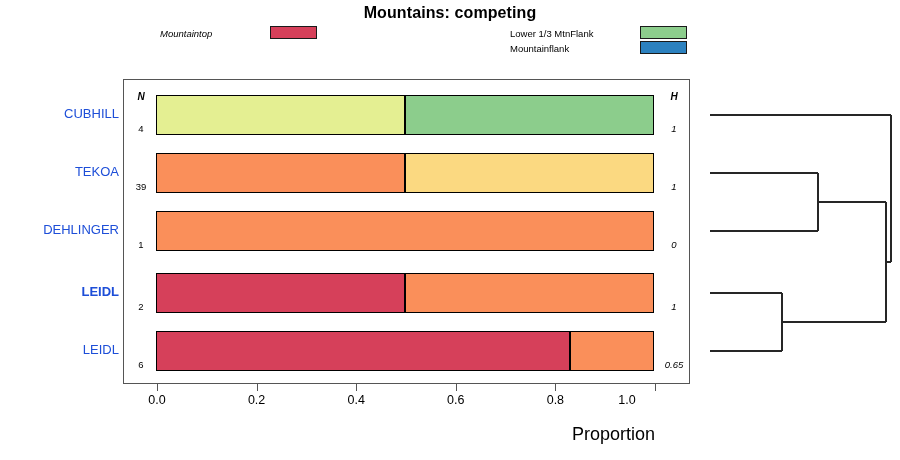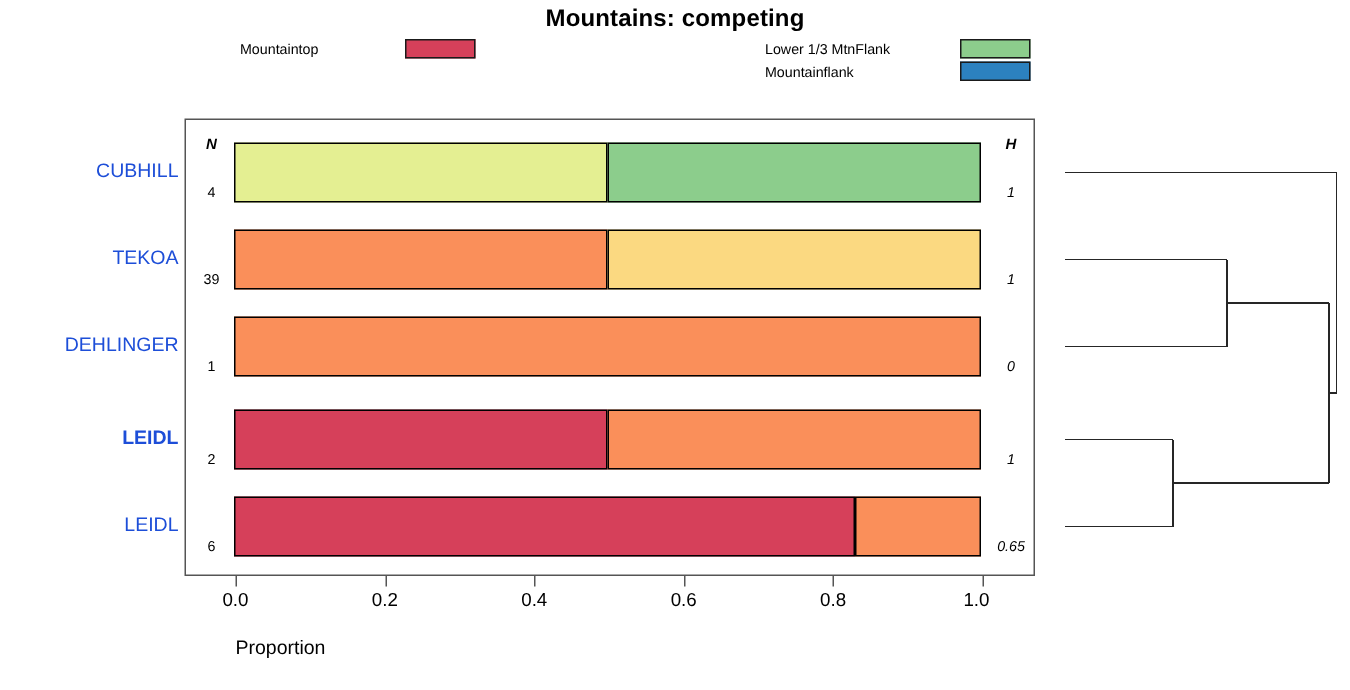--- a/index.html
+++ b/index.html
@@ -40,21 +40,21 @@
     left: 160px;
     top: 26px;
     width: 530px;
     height: 30px;
   }
   .legend-col {
     position: absolute;
     top: 0;
     height: 30px;
   }
-  .legend-col.c0 { left: 0px;   width: 175px; }
+  .legend-col.c0 { left: 0px;   width: 175px; font-style: italic; }
   .legend-col.c1 { left: 175px; width: 175px; }
   .legend-col.c2 { left: 350px; width: 180px; }
   .legend-row {
     position: relative;
     height: 15px;
     line-height: 15px;
   }
   .legend-label {
     position: absolute;
     left: 0;
@@ -204,22 +204,22 @@
     width: 40px;
     margin-left: -20px;
     text-align: center;
     font-size: 12.5px;
   }
   #x-axis-title {
     position: absolute;
     left: 157px;
     top: 424px;
     width: 498px;
-    text-align: left;
-    font-size: 13px;
+    text-align: right;
+    font-size: 18px;
   }
 
   
   #dendrogram {
     position: absolute;
     left: 700px;
     top: 79px;
     width: 200px;
     height: 305px;
   }
@@ -310,21 +310,21 @@
       <div class="x-tick-label" style="left: 0px;">0.0</div>
       <div class="x-tick" style="left: 99.6px;"></div>
       <div class="x-tick-label" style="left: 99.6px;">0.2</div>
       <div class="x-tick" style="left: 199.2px;"></div>
       <div class="x-tick-label" style="left: 199.2px;">0.4</div>
       <div class="x-tick" style="left: 298.8px;"></div>
       <div class="x-tick-label" style="left: 298.8px;">0.6</div>
       <div class="x-tick" style="left: 398.4px;"></div>
       <div class="x-tick-label" style="left: 398.4px;">0.8</div>
       <div class="x-tick" style="left: 498px;"></div>
-      <div class="x-tick-label" style="left: 494px; text-align: center;">1.0</div>
+      <div class="x-tick-label" style="left: 470px; text-align: center;">1.0</div>
     </div>
   <div id="x-axis-title">Proportion</div>
 
   <div id="dendrogram">
       <svg width="200" height="305">
         <line x1="10" y1="94" x2="118" y2="94" stroke="#262626" stroke-width="1.2" shape-rendering="crispEdges"></line>
         <line x1="10" y1="152" x2="118" y2="152" stroke="#262626" stroke-width="1.2" shape-rendering="crispEdges"></line>
         <line x1="118" y1="94" x2="118" y2="152" stroke="#262626" stroke-width="1.2" shape-rendering="crispEdges"></line>
         <line x1="10" y1="214" x2="82" y2="214" stroke="#262626" stroke-width="1.2" shape-rendering="crispEdges"></line>
         <line x1="10" y1="272" x2="82" y2="272" stroke="#262626" stroke-width="1.2" shape-rendering="crispEdges"></line>

